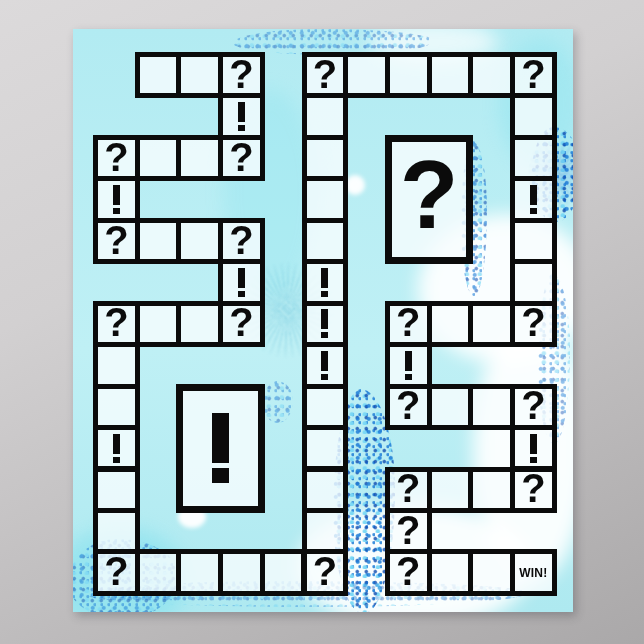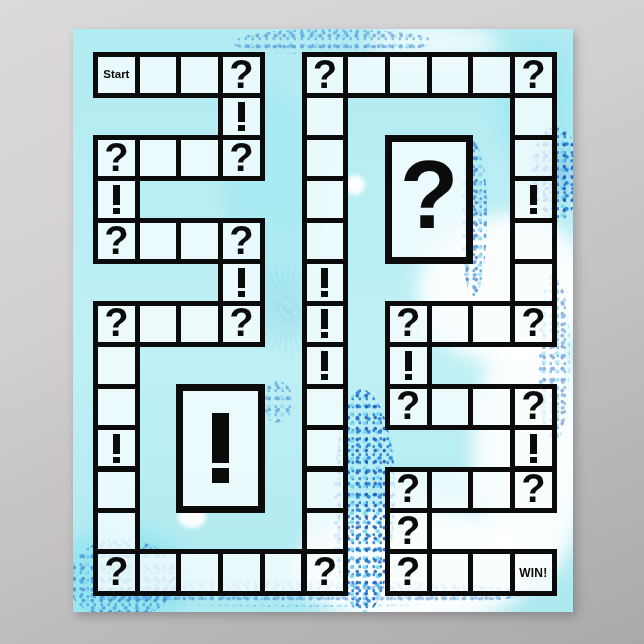--- a/index.html
+++ b/index.html
@@ -58,23 +58,20 @@
       <div class="speckle" style="position:absolute;left:458px;top:98px;width:50px;height:95px;"></div>
       <div class="rays" style="position:absolute;left:455px;top:105px;width:55px;height:80px;opacity:.8;background:repeating-conic-gradient(rgba(20,105,205,0.75) 0deg 5deg, rgba(20,105,205,0) 5deg 13deg);"></div>
       <div class="speckle" style="position:absolute;left:388px;top:112px;width:26px;height:155px;opacity:.7;"></div>
       <div class="speckle" style="position:absolute;left:465px;top:245px;width:32px;height:170px;opacity:.55;"></div>
       <div class="speckle" style="position:absolute;left:-5px;top:510px;width:110px;height:80px;opacity:.6;"></div>
       <div class="speckle" style="position:absolute;left:15px;top:552px;width:440px;height:26px;opacity:.45;"></div>
       <div class="speckle" style="position:absolute;left:160px;top:0;width:200px;height:26px;opacity:.5;"></div>
       <div class="speckle" style="position:absolute;left:190px;top:352px;width:30px;height:42px;opacity:.5;"></div>
     </div>
     <div class="board" id="board">
-        <div class="cell" style="left: 20px; top: 23px; width: 46.7px; height: 46.45px;">
-          <span class="start-label">Start</span>
-        </div>
         <div class="cell" style="left: 61.7px; top: 23px; width: 46.7px; height: 46.45px;"></div>
         <div class="cell" style="left: 103.4px; top: 23px; width: 46.7px; height: 46.45px;"></div>
         <div class="cell" style="left: 145.1px; top: 23px; width: 46.7px; height: 46.45px;">
           <span class="q-glyph">?</span>
         </div>
         <div class="cell" style="left: 228.5px; top: 23px; width: 46.7px; height: 46.45px;">
           <span class="q-glyph">?</span>
         </div>
         <div class="cell" style="left: 270.2px; top: 23px; width: 46.7px; height: 46.45px;"></div>
         <div class="cell" style="left: 311.9px; top: 23px; width: 46.7px; height: 46.45px;"></div>

